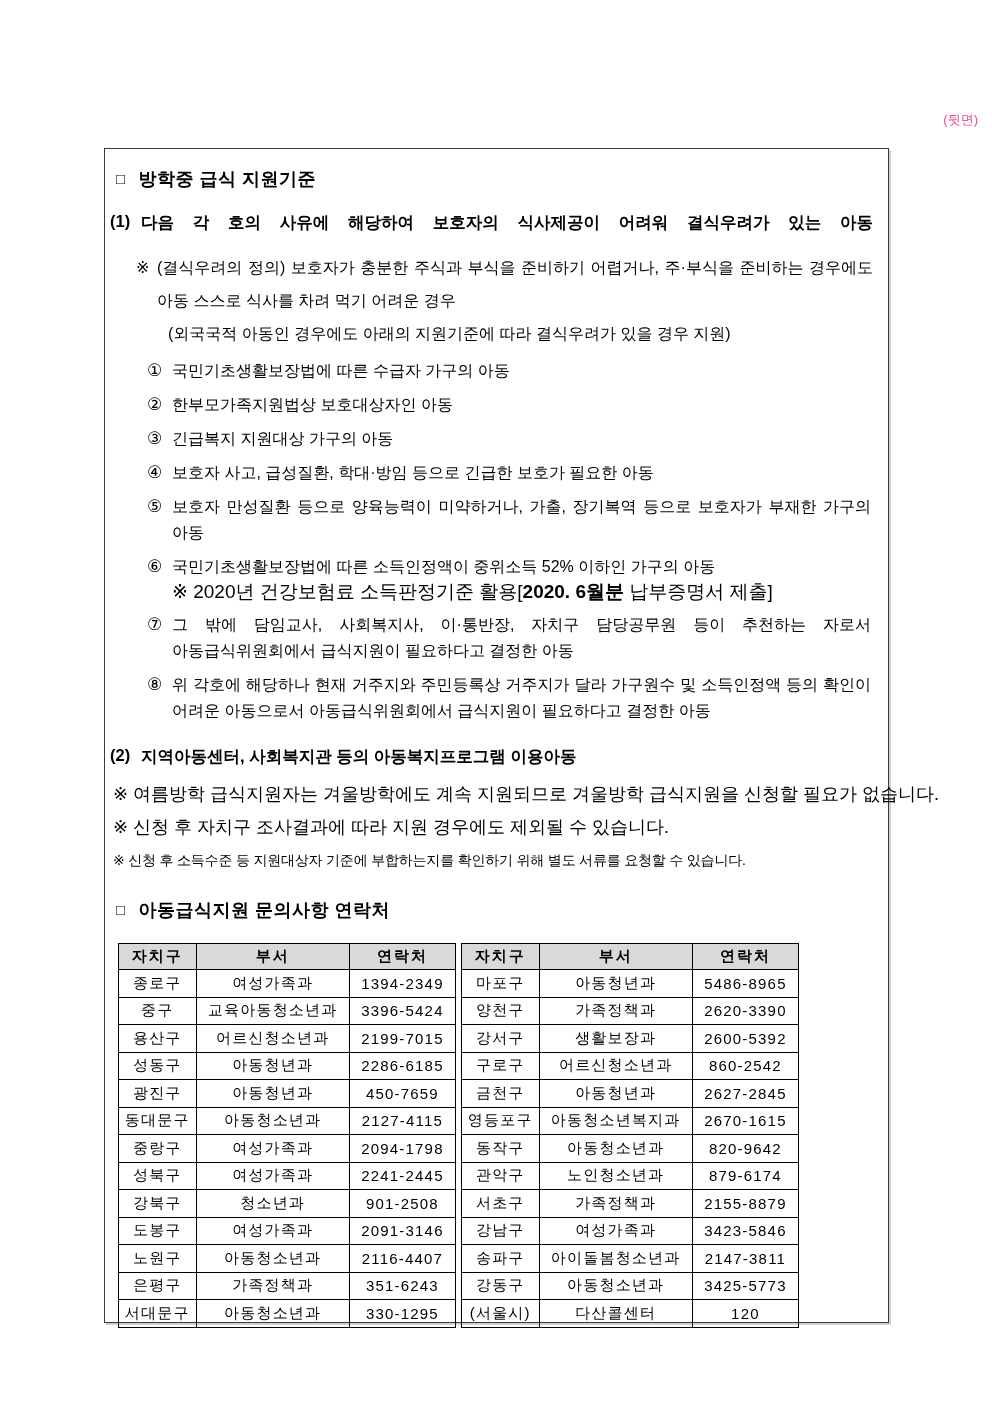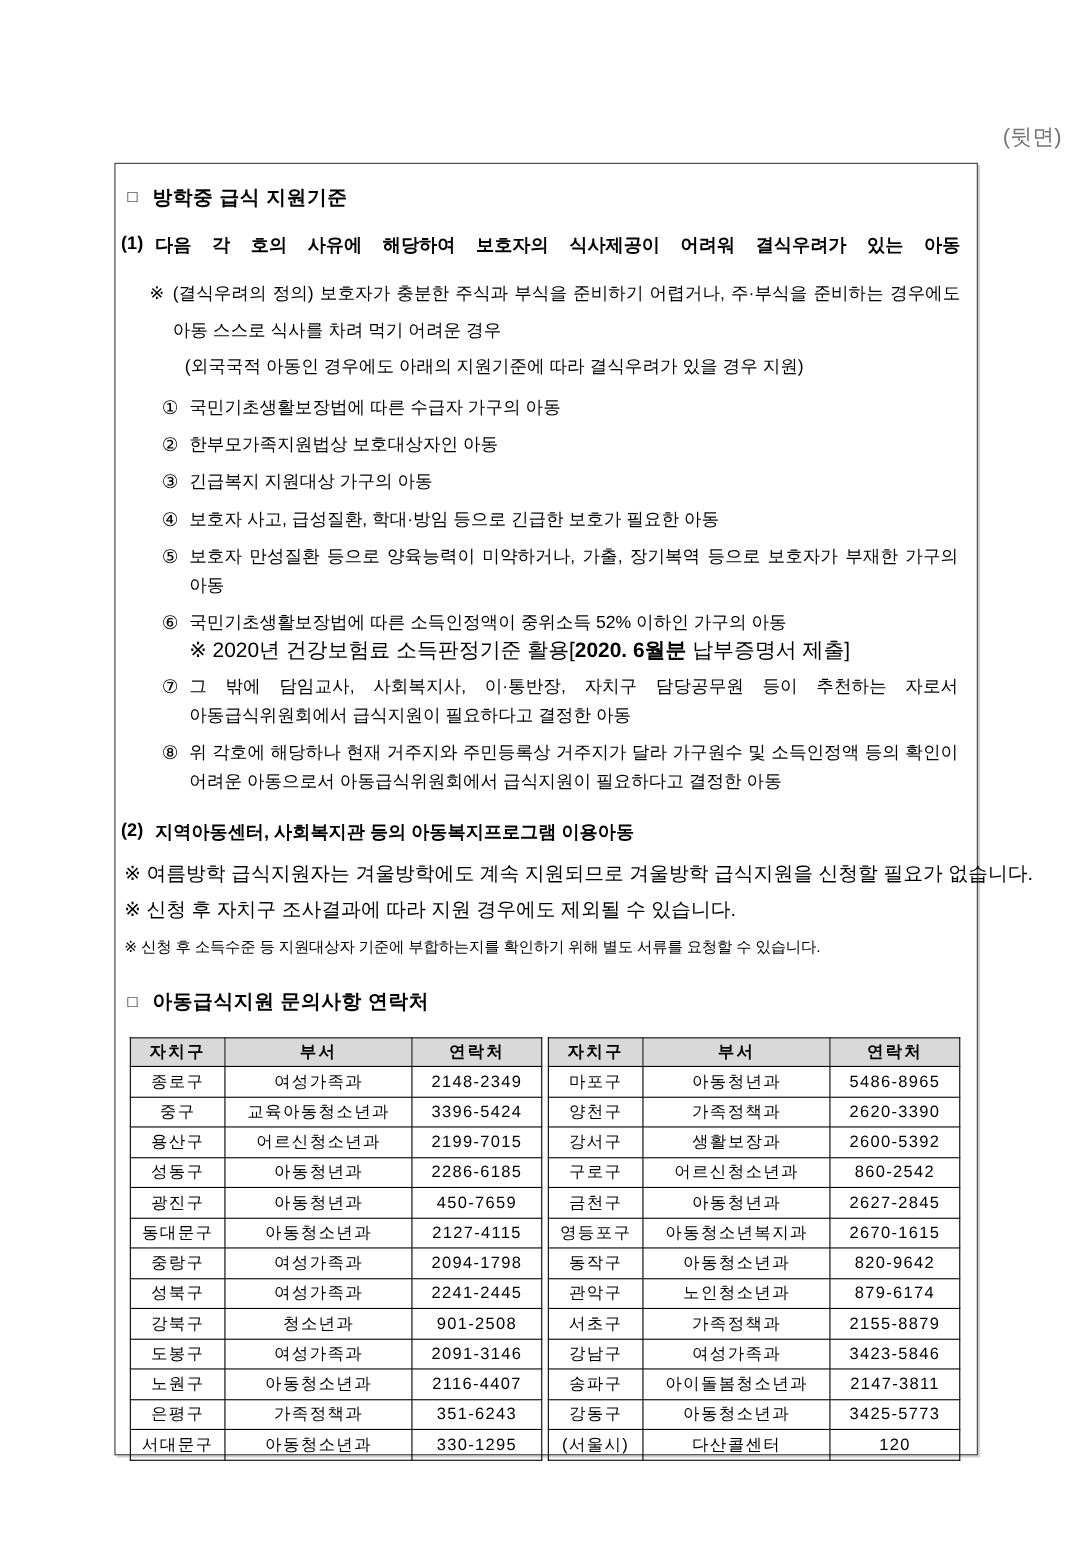--- a/index.html
+++ b/index.html
@@ -1,21 +1,21 @@
 <!DOCTYPE html>
 <html><head>
 <meta charset="utf-8">
 <style>
   html,body{margin:0;padding:0;background:#fff;}
   .page{
     position:relative;width:992px;height:1403px;background:#ffffff;
     font-family:"Liberation Sans","DejaVu Sans",sans-serif;color:#000;
     overflow:hidden;
   }
-  .corner-label{position:absolute;top:111px;right:27px;font-size:20px;color:#737373;}
+  .corner-label{position:absolute;top:111px;right:14px;font-size:13px;color:#ec4899;}
   .doc-box{
     position:absolute;left:104px;top:148px;width:785px;height:1175px;
     box-sizing:border-box;border:1px solid #3a3a3a;
     box-shadow:2px 2px 0 rgba(120,120,120,.35);
     padding:16px 15px 0 0;background:#fff;
   }
   .h1{display:flex;align-items:baseline;gap:13px;margin:2px 0 0 11px;
       font-weight:700;font-size:18px;letter-spacing:.5px;}
   .h1 .sq{font-size:15px;transform:translateY(-1px);}
   .sub-title{display:flex;margin:21px 0 0 5px;font-weight:700;font-size:16.5px;}
@@ -31,21 +31,21 @@
   .item .mk{flex:none;width:25px;font-size:17px;}
   .item .tx{flex:1;text-align:justify;word-break:keep-all;padding-right:2px;}
   .item-note{font-size:19px;line-height:24px;text-align:left;}
   .item-note b{font-weight:700;}
   .sub2{margin-top:22px;}
   .notes{margin:10px 0 0 8px;}
   .note-line{font-size:18px;line-height:33px;word-break:keep-all;white-space:nowrap;}
   .note-line.tight{font-size:14px;letter-spacing:-.2px;}
   .h2{margin-top:21px;}
   .tables{display:flex;gap:5px;margin:21px 0 0 13px;width:755px;}
-  table.contact{border-collapse:collapse;width:375px;table-layout:fixed;flex:none;}
+  table.contact{border-collapse:collapse;width:338px;table-layout:fixed;flex:none;}
   table.contact th,table.contact td{
     border:1px solid #000;text-align:center;vertical-align:middle;
     padding:0;overflow:hidden;white-space:nowrap;
   }
   table.contact th{height:25px;font-size:15px;font-weight:700;letter-spacing:2px;}
   table.contact td{height:26.5px;font-size:15px;letter-spacing:1.2px;}
   table.contact col.c-gu{width:23%;}
   table.contact col.c-dept{width:45.5%;}
   table.contact col.c-tel{width:31.5%;}
 </style>
@@ -137,21 +137,21 @@
           <tr>
             <th style="background: rgb(217, 217, 217);">자치구</th>
             <th style="background: rgb(217, 217, 217);">부서</th>
             <th style="background: rgb(217, 217, 217);">연락처</th>
           </tr>
         </thead>
         <tbody id="left-tbody">
             <tr>
               <td>종로구</td>
               <td>여성가족과</td>
-              <td>2148-2349</td>
+              <td>1394-2349</td>
             </tr>
             <tr>
               <td>중구</td>
               <td>교육아동청소년과</td>
               <td>3396-5424</td>
             </tr>
             <tr>
               <td>용산구</td>
               <td>어르신청소년과</td>
               <td>2199-7015</td>

